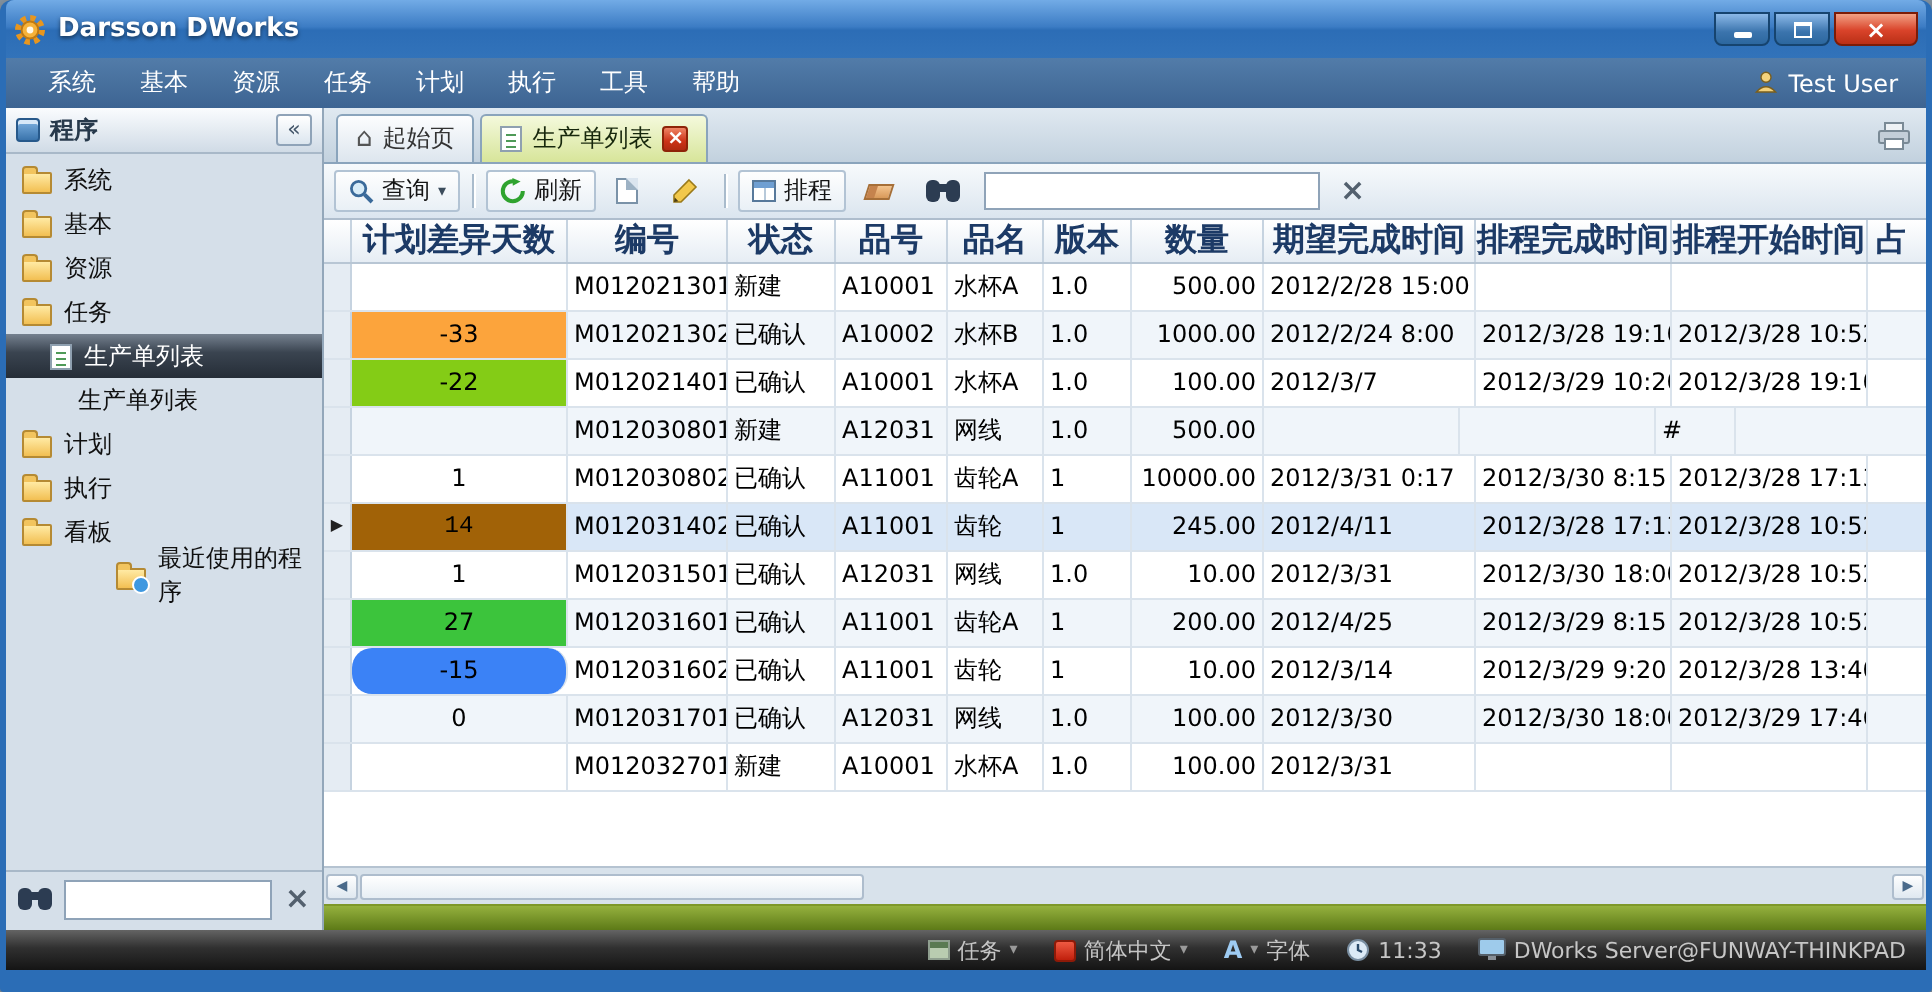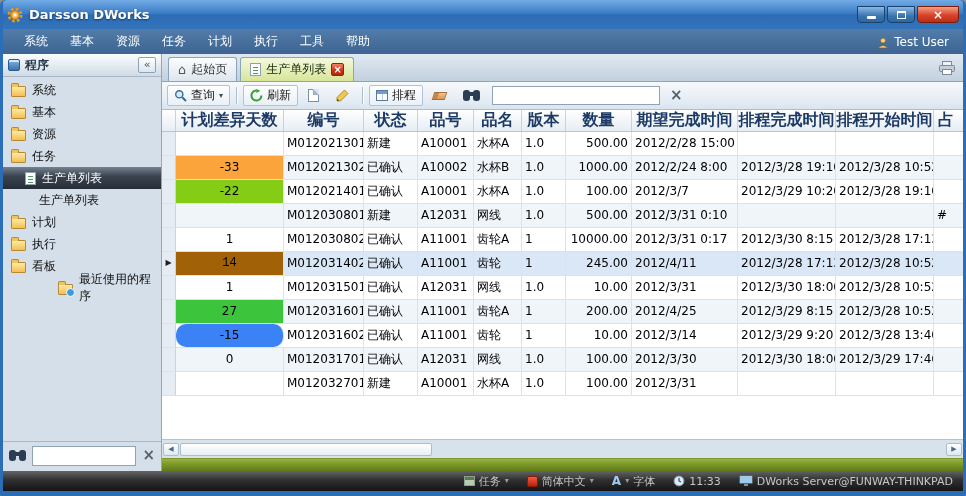--- a/index.html
+++ b/index.html
@@ -1,28 +1,28 @@
 <!DOCTYPE html>
 <html style="--titlebar-blue: #3277c2; --active-tab-green: #d7e59a; --strip-green: #5d7a17;"><head>
 <meta charset="utf-8">
 <style>
   html,body{margin:0;padding:0;background:#8a9aa8;font-family:"DejaVu Sans","Liberation Sans",sans-serif;cursor:default;}
-  .window{width:966px;height:496px;box-sizing:border-box;background:#2b6db6;padding:0 3px 5px 3px;border-radius:6px 6px 2px 2px;display:flex;flex-direction:column;overflow:hidden;box-shadow:0 3px 12px rgba(0,0,0,.45);}
+  .window{width:966px;height:496px;box-sizing:border-box;background:#2b6db6;padding:0 3px 11px 3px;border-radius:6px 6px 2px 2px;display:flex;flex-direction:column;overflow:hidden;box-shadow:0 3px 12px rgba(0,0,0,.45);}
   
   .titlebar{height:29px;flex:none;display:flex;align-items:center;gap:6px;padding:0 4px;background:linear-gradient(180deg,#72abe6,#3c7cc4 46%,#2c6db6 52%,#3273ba);border-radius:4px 4px 0 0;}
   .title-text{color:#fff;font-size:13px;font-weight:bold;text-shadow:0 1px 2px rgba(0,0,0,.55);}
   .win-controls{margin-left:auto;display:flex;align-items:flex-start;gap:2px;padding-top:0;}
   .wbtn{width:28px;height:17px;box-sizing:border-box;border:1px solid #16446f;border-radius:0 0 4px 4px;background:linear-gradient(#8cb9e8,#3b74ad 60%,#2c679f);display:flex;align-items:center;justify-content:center;color:#fff;}
   .wbtn.close{width:42px;background:linear-gradient(#f2a184,#d9432a 55%,#b92f16);border-color:#7c1c07;font-size:12px;font-weight:bold;line-height:1;}
   .glyph-min{display:block;width:9px;height:3px;background:#fff;margin-top:6px;border-radius:1px;}
   .glyph-max{display:block;width:9px;height:8px;border:1px solid #fff;border-top-width:2px;box-sizing:border-box;}
   
   .menubar{height:25px;flex:none;display:flex;align-items:center;background:linear-gradient(#527ca9,#3d6492);padding:0 10px;}
   .menu-item{color:#fff;font-size:12px;padding:0 11px;height:100%;display:flex;align-items:center;}
-  .user{margin-left:auto;display:flex;align-items:flex-end;gap:5px;color:#fff;font-size:12px;padding-right:4px;}
+  .user{margin-left:auto;display:flex;align-items:flex-start;gap:5px;color:#fff;font-size:12px;padding-right:4px;}
   
   .body{flex:1;display:flex;min-height:0;background:#fff;}
   .sidebar{width:158px;flex:none;background:#d5dfe9;border-right:1px solid #93a7ba;display:flex;flex-direction:column;min-height:0;}
   .sb-header{height:22px;flex:none;display:flex;align-items:center;gap:5px;padding:0 5px;background:linear-gradient(#fafcfe,#d0dbe6);border-bottom:1px solid #a8b8c8;font-size:12px;font-weight:bold;color:#27394b;}
   .prog-icon{width:12px;height:12px;box-sizing:border-box;background:linear-gradient(#7fb2e2,#3a74ac);border:1px solid #27598b;border-radius:2px;box-shadow:inset 0 2px 0 #d7e8f8;}
   .sb-collapse{margin-left:auto;width:18px;height:16px;box-sizing:border-box;border:1px solid #8fa3b8;background:linear-gradient(#ffffff,#dce6ef);font-size:11px;line-height:12px;text-align:center;color:#44566a;border-radius:2px;padding:0;font-family:inherit;}
   .sb-items{flex:1;padding-top:2px;overflow:hidden;}
   .sb-item{height:22px;display:flex;align-items:center;gap:6px;font-size:12px;color:#101010;}
   .sb-item.selected{background:linear-gradient(#75818f,#3a4450 42%,#252d37);color:#fff;}
   .folder-icon{width:15px;height:11px;flex:none;box-sizing:border-box;background:linear-gradient(#ffeaa4,#f2bf52);border:1px solid #b58a33;border-radius:1px;position:relative;margin-top:2px;}
@@ -330,21 +330,20 @@
             </div>
             <div class="grid-row alt">
               <div class="cell c-marker"></div>
               <div class="cell c-diff"></div>
               <div class="cell c-no">M012030801</div>
               <div class="cell c-status">新建</div>
               <div class="cell c-pn">A12031</div>
               <div class="cell c-name">网线</div>
               <div class="cell c-ver">1.0</div>
               <div class="cell c-qty">500.00</div>
-              <div class="cell c-expect">2012/3/31 0:10</div>
               <div class="cell c-end"></div>
               <div class="cell c-start"></div>
               <div class="cell c-clip">#</div>
             </div>
             <div class="grid-row">
               <div class="cell c-marker"></div>
               <div class="cell c-diff">1</div>
               <div class="cell c-no">M012030802</div>
               <div class="cell c-status">已确认</div>
               <div class="cell c-pn">A11001</div>

